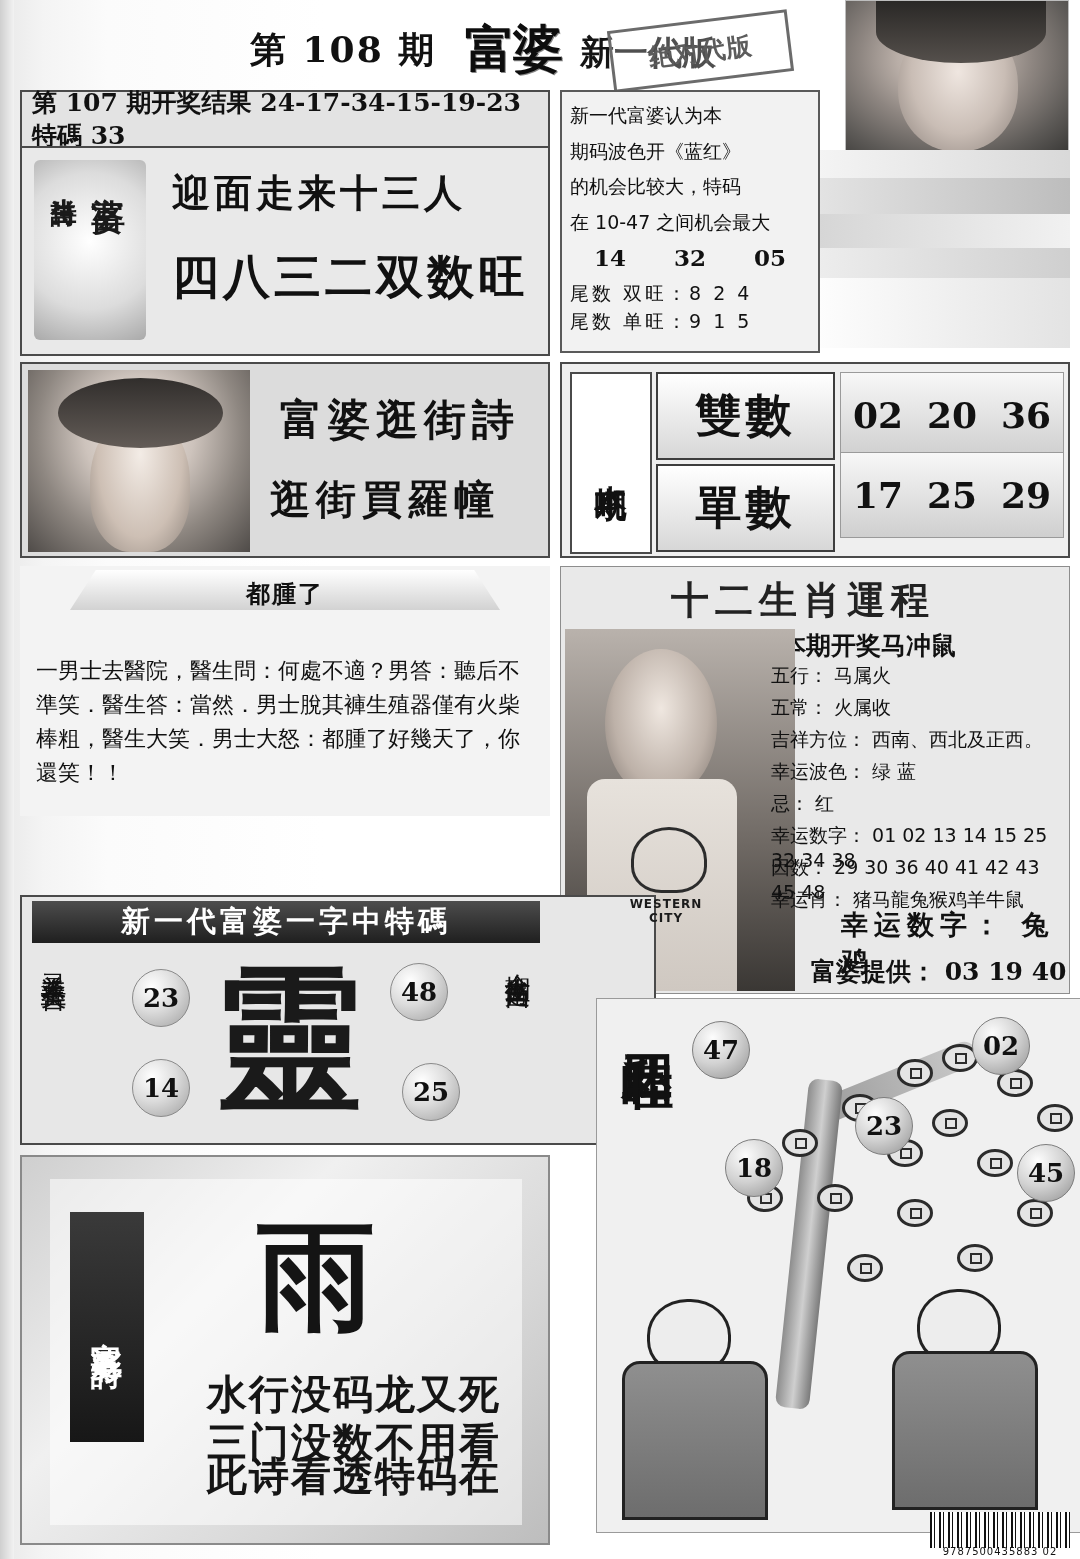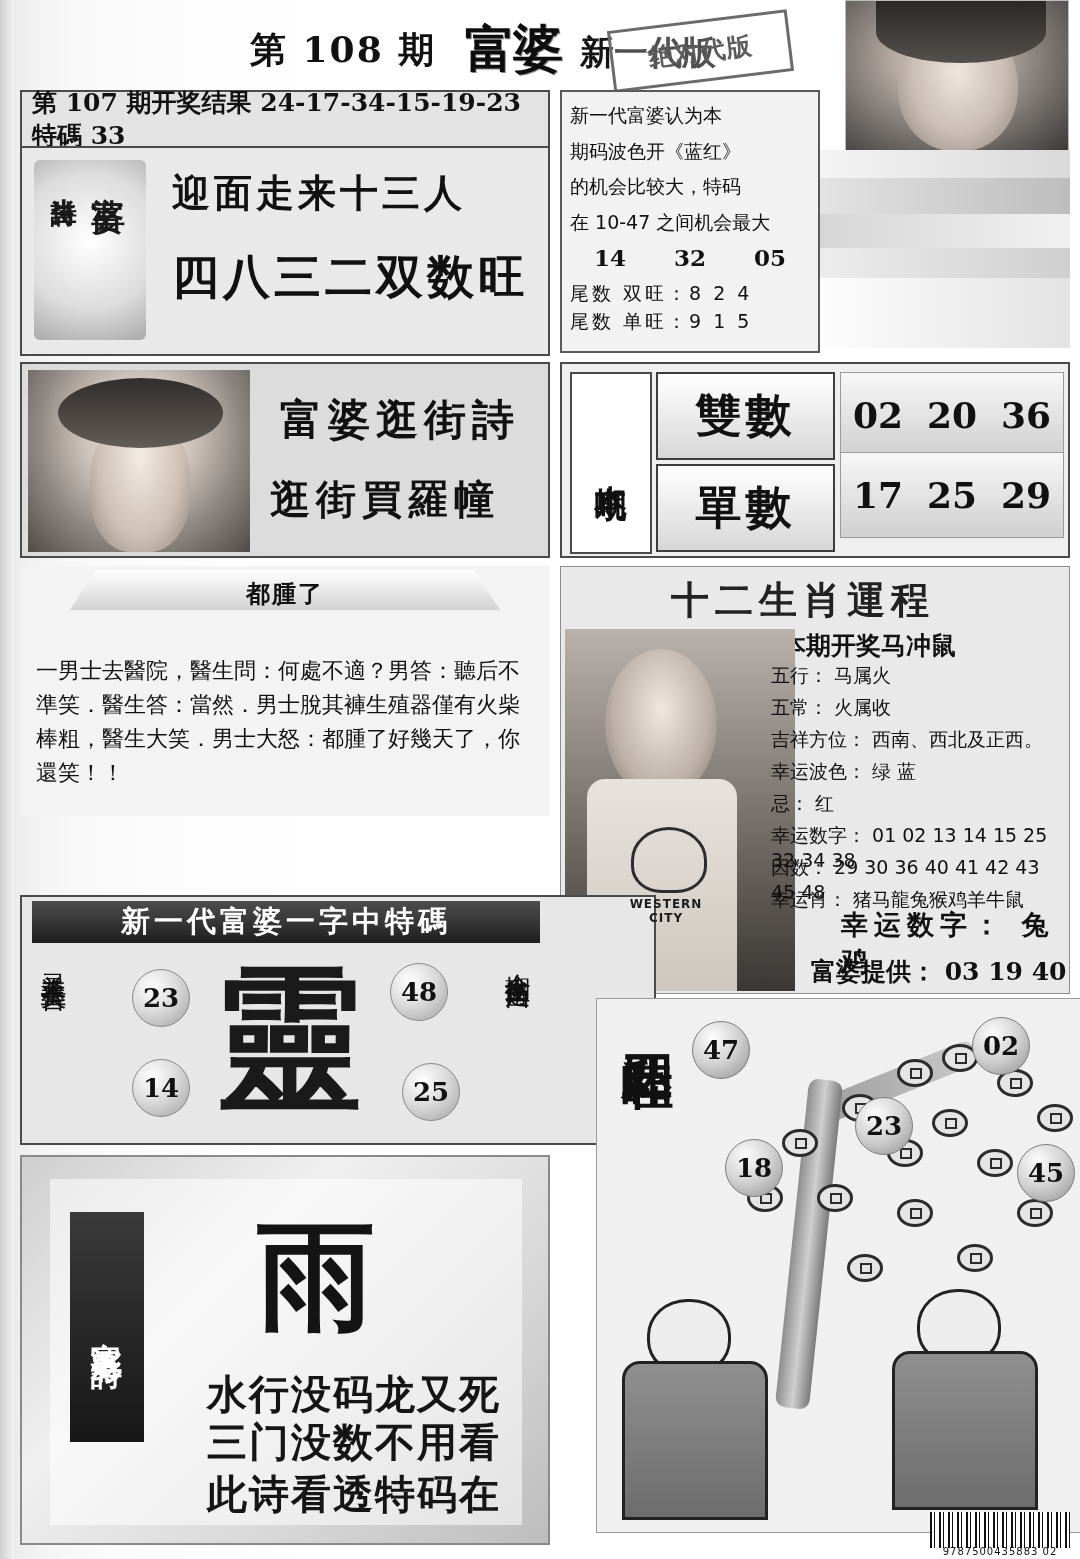--- a/index.html
+++ b/index.html
@@ -188,21 +188,21 @@
     border:2px solid #8a8a8a;overflow:hidden;}
   #rp-inner{position:absolute;left:28px;top:22px;width:472px;height:346px;background:rgba(255,255,255,.55);}
   #rp-tag{position:absolute;left:48px;top:55px;width:74px;height:230px;background:linear-gradient(180deg,#3a3a3a,#171717);
     display:flex;align-items:center;justify-content:center;}
   #rp-tag span{writing-mode:vertical-rl;text-orientation:upright;color:#fff;font-size:31px;font-weight:bold;
     letter-spacing:5px;font-family:"DejaVu Serif","Liberation Serif",serif;}
   #rp-char{position:absolute;left:235px;top:60px;font-size:118px;line-height:118px;font-weight:bold;
     font-family:"DejaVu Serif","Liberation Serif",serif;color:#141414;}
   .rp-line{position:absolute;left:185px;font-size:40px;font-weight:bold;letter-spacing:2px;
     font-family:"DejaVu Serif","Liberation Serif",serif;color:#151515;}
-  #rp-l1{top:210px;} #rp-l2{top:258px;} #rp-l3{top:310px;}
+  #rp-l1{top:210px;} #rp-l2{top:258px;} #rp-l3{top:292px;}
 
   
   #cartoon{left:560px;top:998px;width:510px;height:535px;background:#f0f0f0;border:1px solid #9a9a9a;overflow:hidden;margin-left:36px;}
   #ct-title{position:absolute;left:12px;top:16px;width:66px;font-size:52px;line-height:1.02;font-weight:bold;
     writing-mode:vertical-rl;text-orientation:upright;font-family:"DejaVu Serif","Liberation Serif",serif;}
   #tree{position:absolute;left:195px;top:80px;width:34px;height:330px;background:linear-gradient(90deg,#8d8d8d,#cfcfcf,#7a7a7a);
     transform:rotate(6deg);border-radius:10px;}
   #branch{position:absolute;left:215px;top:70px;width:170px;height:26px;background:linear-gradient(90deg,#9a9a9a,#cccccc);
     transform:rotate(-22deg);border-radius:12px;}
   .coin{position:absolute;width:30px;height:22px;border:3px solid #2b2b2b;border-radius:50%;background:#e4e4e4;}

